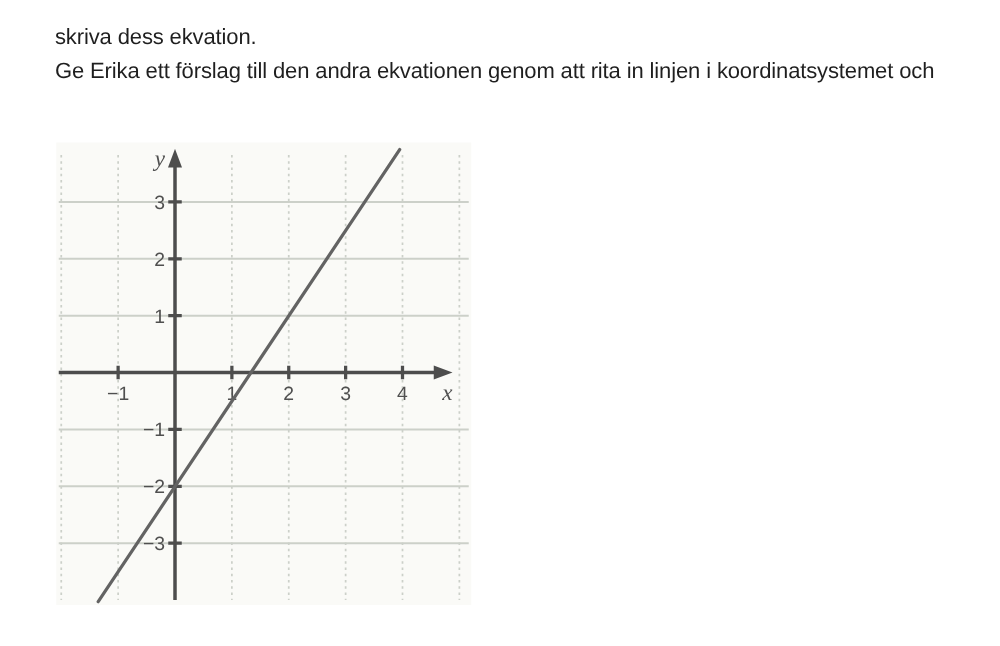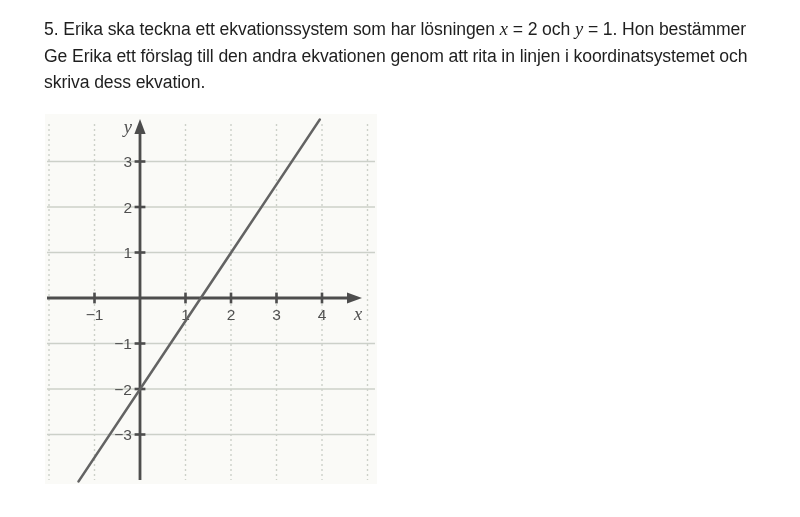--- a/index.html
+++ b/index.html
@@ -43,23 +43,22 @@
     font-style: italic;
     font-size: 18.5px;
   }
 </style>
 </head>
 <body>
 
 <div class="page">
 
   <div class="problem">
-    <p class="tline"><span>5. Erika ska teckna ett ekvationssystem som har lösningen </span><span class="mv">x</span><span> = 2 och </span><span class="mv">y</span><span> = 1. Hon bestämmer</span></p>
+    <p class="tline"><span>skriva dess ekvation.</span></p>
     <p class="tline"><span>Ge Erika ett förslag till den andra ekvationen genom att rita in linjen i koordinatsystemet och</span></p>
-    <p class="tline"><span>skriva dess ekvation.</span></p>
   </div>
 
   <div class="figure">
     <svg id="graph-svg" width="332" height="370" viewBox="0 0 332 370" xmlns="http://www.w3.org/2000/svg" style="background: rgb(250, 250, 247);">
         <line x1="4" y1="10" x2="4" y2="366" stroke="#ccd0c9" stroke-width="1.4" stroke-dasharray="2 3"></line>
         <line x1="49.5" y1="10" x2="49.5" y2="366" stroke="#ccd0c9" stroke-width="1.4" stroke-dasharray="2 3"></line>
         <line x1="140.5" y1="10" x2="140.5" y2="366" stroke="#ccd0c9" stroke-width="1.4" stroke-dasharray="2 3"></line>
         <line x1="186" y1="10" x2="186" y2="366" stroke="#ccd0c9" stroke-width="1.4" stroke-dasharray="2 3"></line>
         <line x1="231.5" y1="10" x2="231.5" y2="366" stroke="#ccd0c9" stroke-width="1.4" stroke-dasharray="2 3"></line>
         <line x1="277" y1="10" x2="277" y2="366" stroke="#ccd0c9" stroke-width="1.4" stroke-dasharray="2 3"></line>

